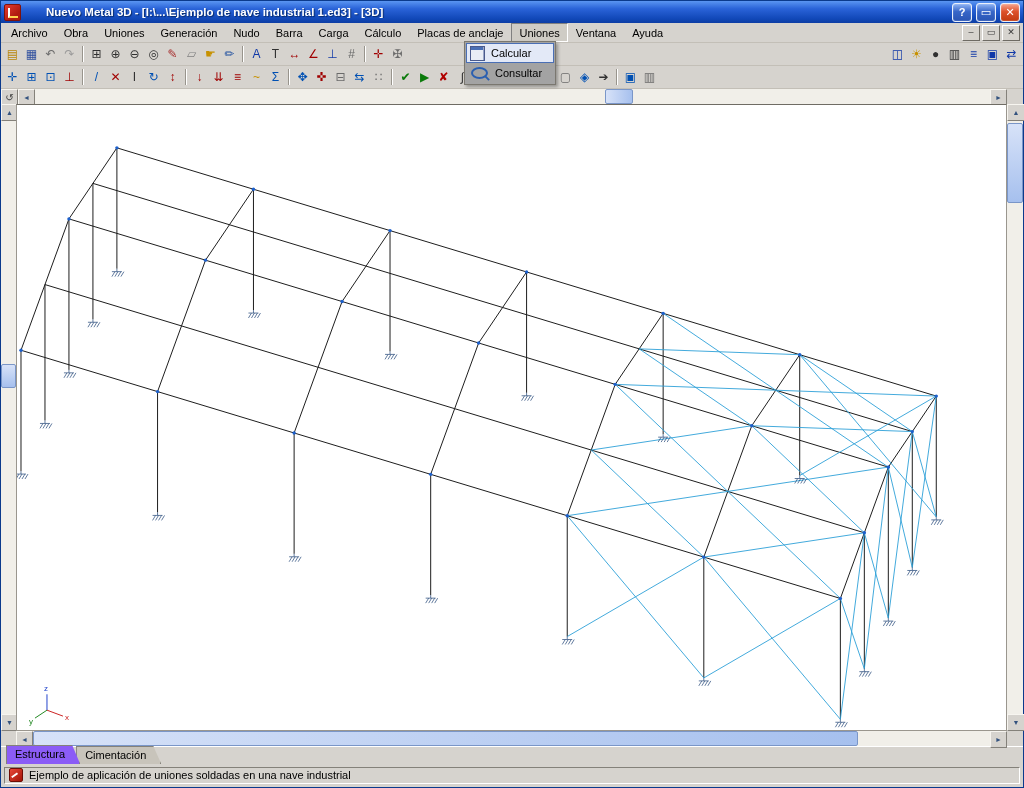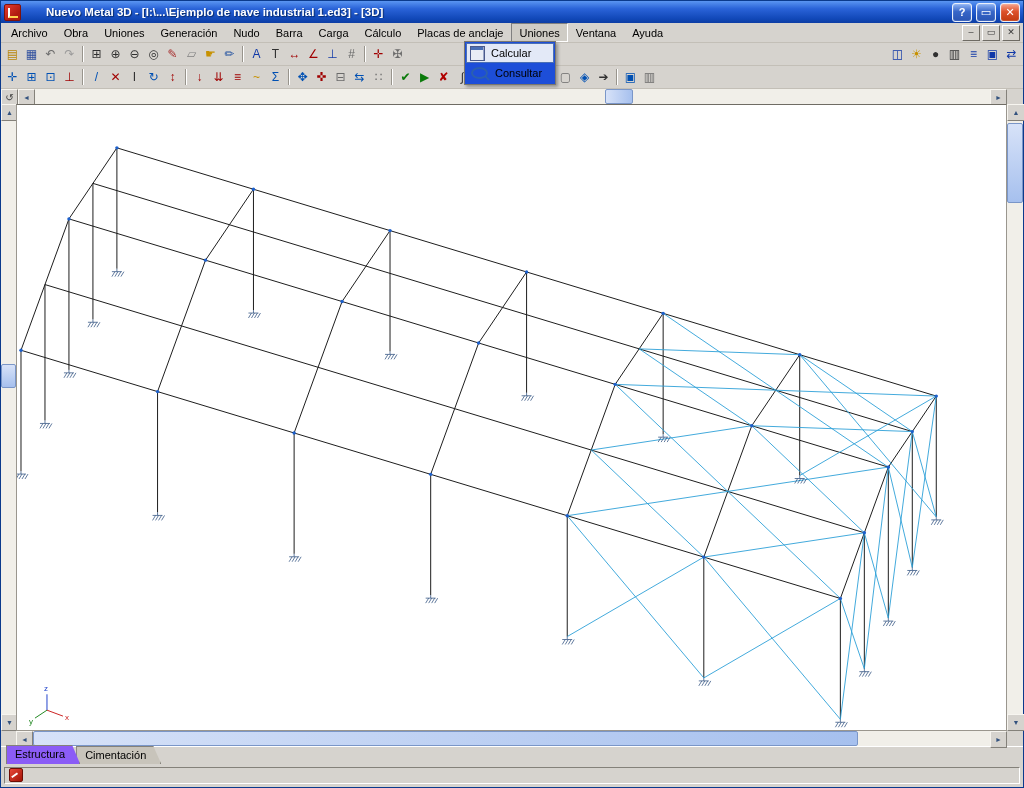--- a/index.html
+++ b/index.html
@@ -28,21 +28,21 @@
 
   
   .toolbar{height:22px;flex:0 0 22px;display:flex;align-items:center;background:#d6d3ce;border-bottom:1px solid #c3bfb7;padding:0 2px;}
   .tgroup{display:flex;align-items:center;}
   .tgroup.right{margin-left:auto;}
   .ticon{width:19px;height:18px;display:flex;align-items:center;justify-content:center;}
   .glyph{font-size:12px;line-height:1;}
   .tsep{width:1px;height:16px;background:#98948c;border-right:1px solid #fff;margin:0 3px;display:inline-block;}
 
   
-  .dropdown{position:absolute;left:464px;top:41px;min-width:88px;background:#1d4ed8;border:1px solid #7a776f;
+  .dropdown{position:absolute;left:464px;top:41px;min-width:88px;background:#a3a3a3;border:1px solid #7a776f;
             box-shadow:2px 2px 3px rgba(0,0,0,.3);padding:1px;z-index:50;}
   .dd-item{height:18px;display:flex;align-items:center;gap:6px;padding:0 5px 0 3px;border:1px solid transparent;white-space:nowrap;}
   .dd-item.selected{background:#e3e9f7;border-color:#4a6fb5;}
   .mi-icon{width:13px;height:13px;flex:0 0 13px;position:relative;}
   .calculate-icon{border:1px solid #4a5a8c;background:linear-gradient(#4a6fb5 0 3px,#e9edf5 3px);box-shadow:inset -4px 0 0 -3px #9aa6c8;}
   .consult-icon{width:8px;height:8px;border:2px solid #2b5fb0;border-radius:50%;margin:1px;}
   .consult-icon::after{content:"";position:absolute;width:6px;height:2px;background:#2b5fb0;transform:rotate(45deg);right:-4px;bottom:-2px;}
 
   
   .canvas-zone{flex:1;display:flex;flex-direction:column;min-height:0;position:relative;}
@@ -405,16 +405,17 @@
 
   <div class="tabsrow">
 
   <span class="tab active"><span>Estructura</span></span>
       <span class="tab"><span>Cimentación</span></span>
     </div>
 
   <div class="statusbar">
     <div class="status-inner">
       <span class="status-icon"></span>
+      <span>Ejemplo de aplicación de uniones soldadas en una nave industrial</span>
     </div>
   </div>
 
 </div>
 
 </body></html>

